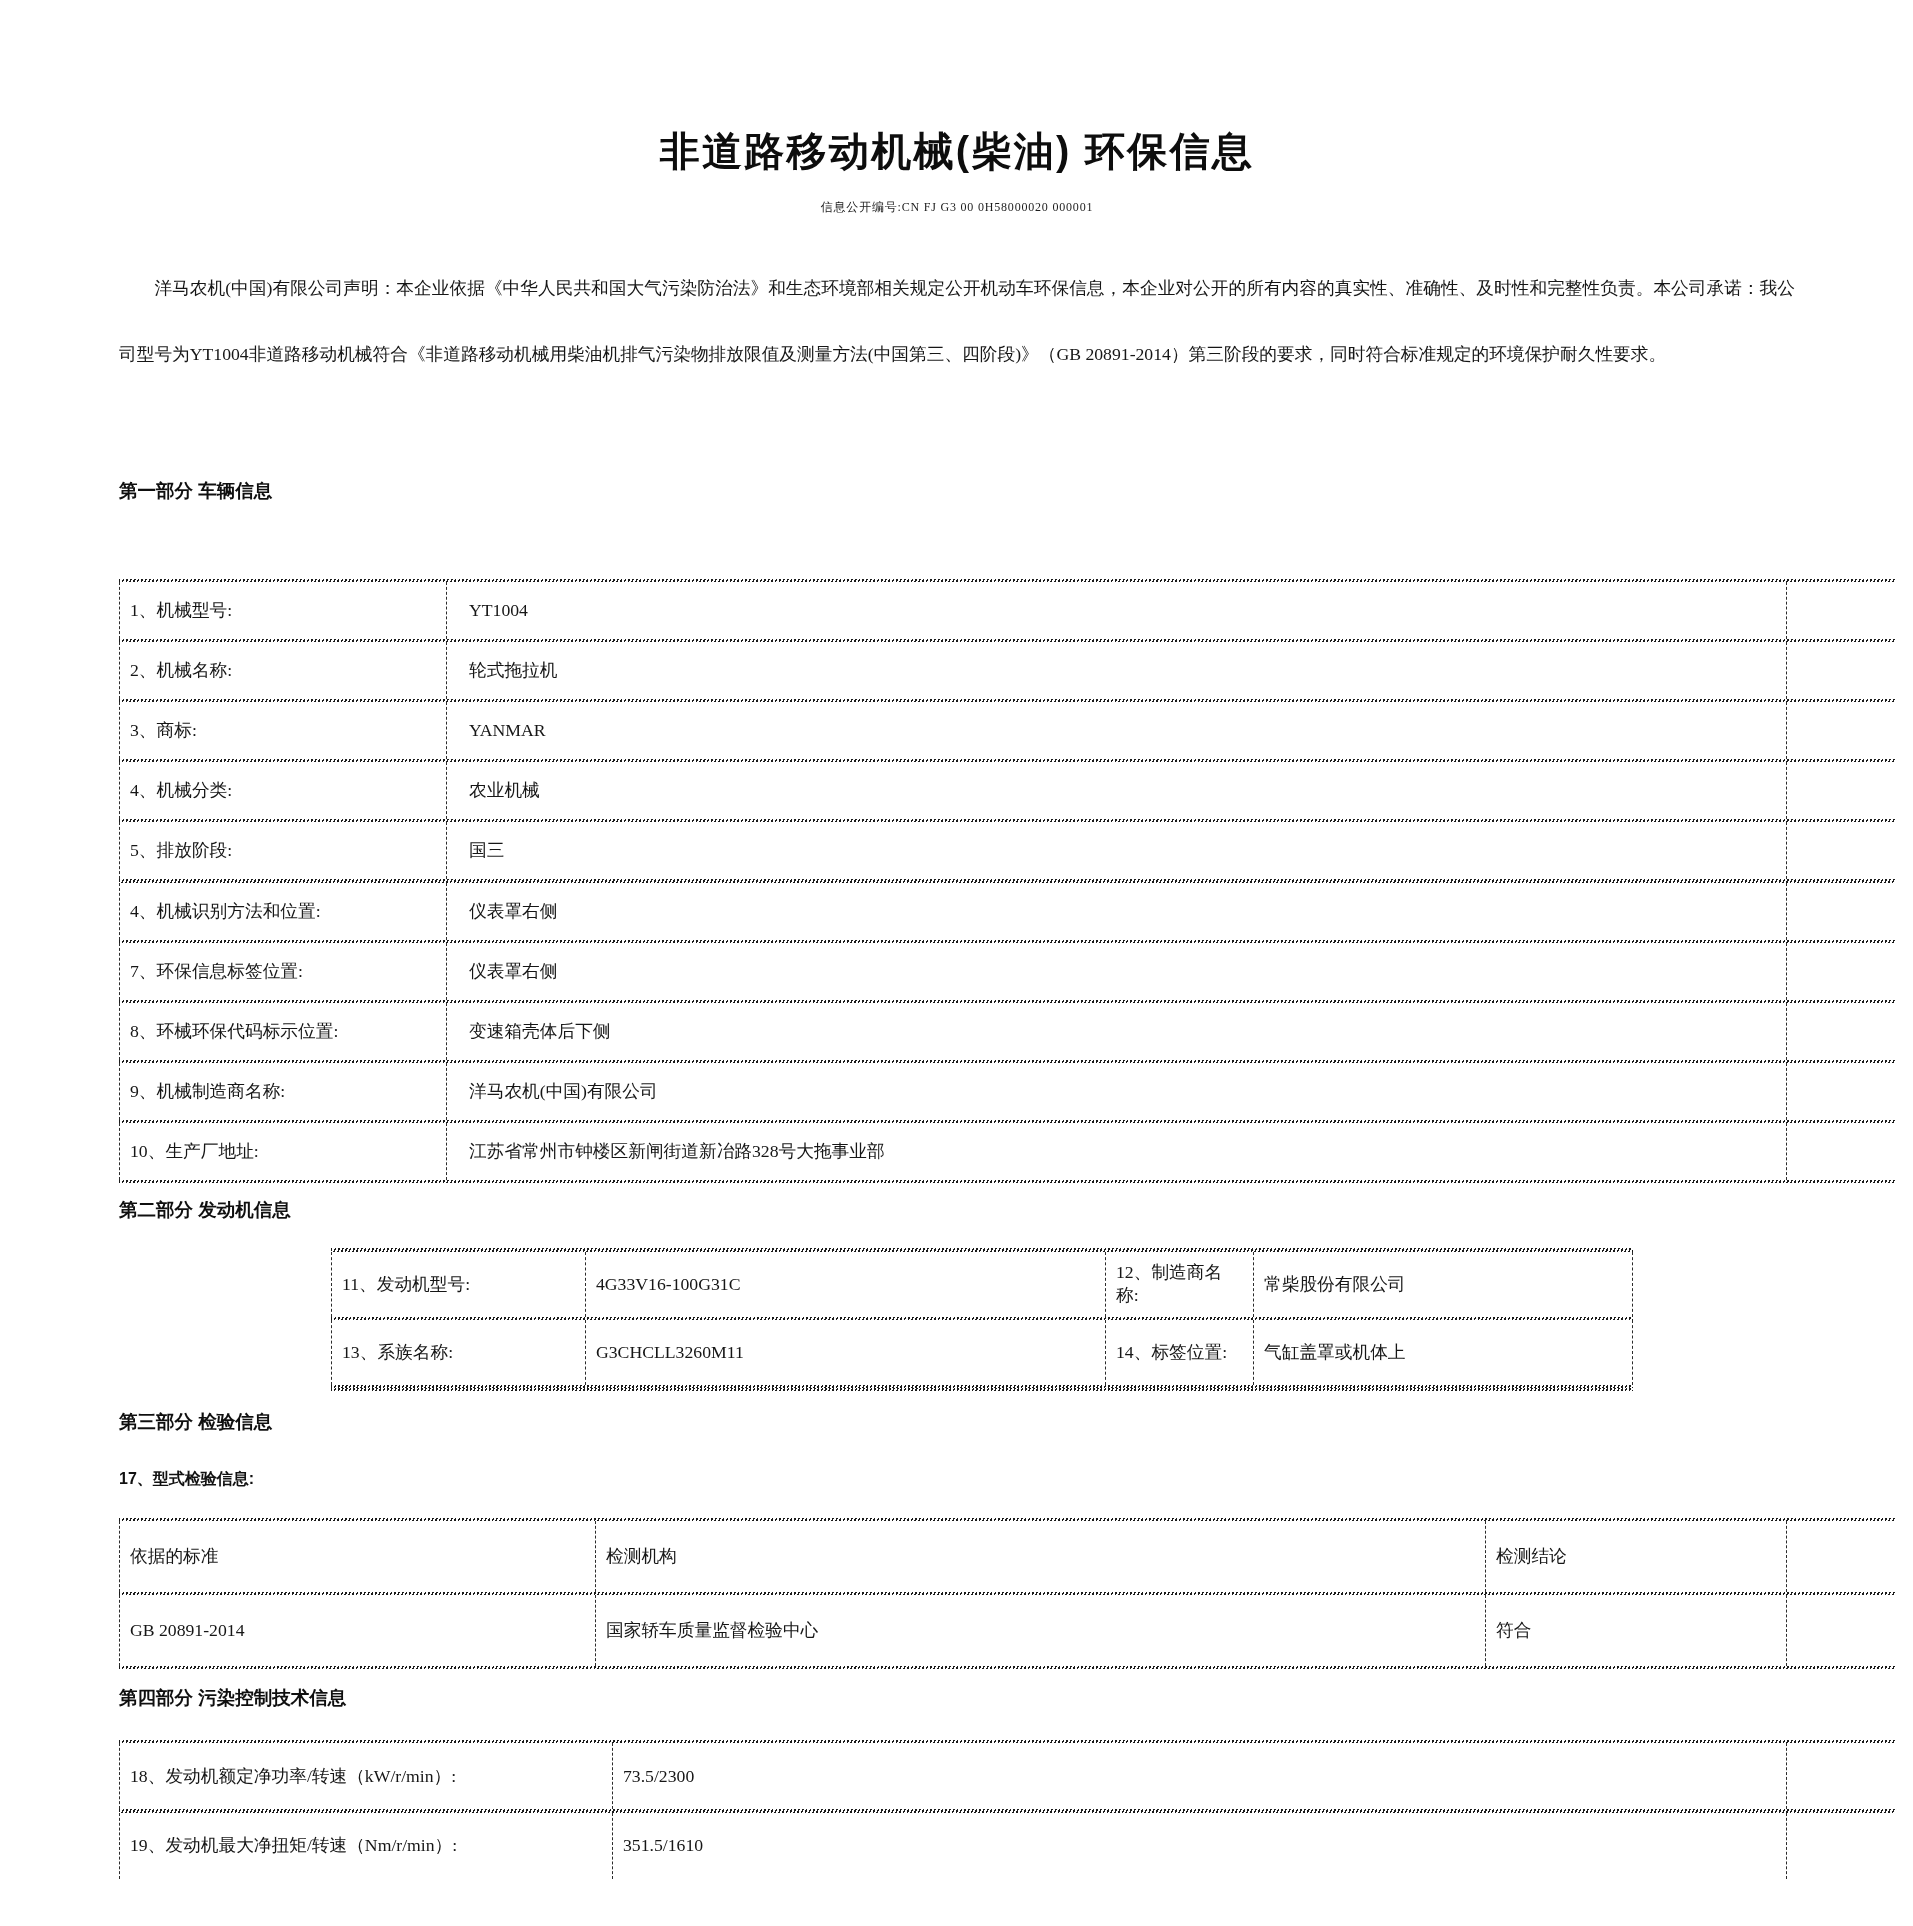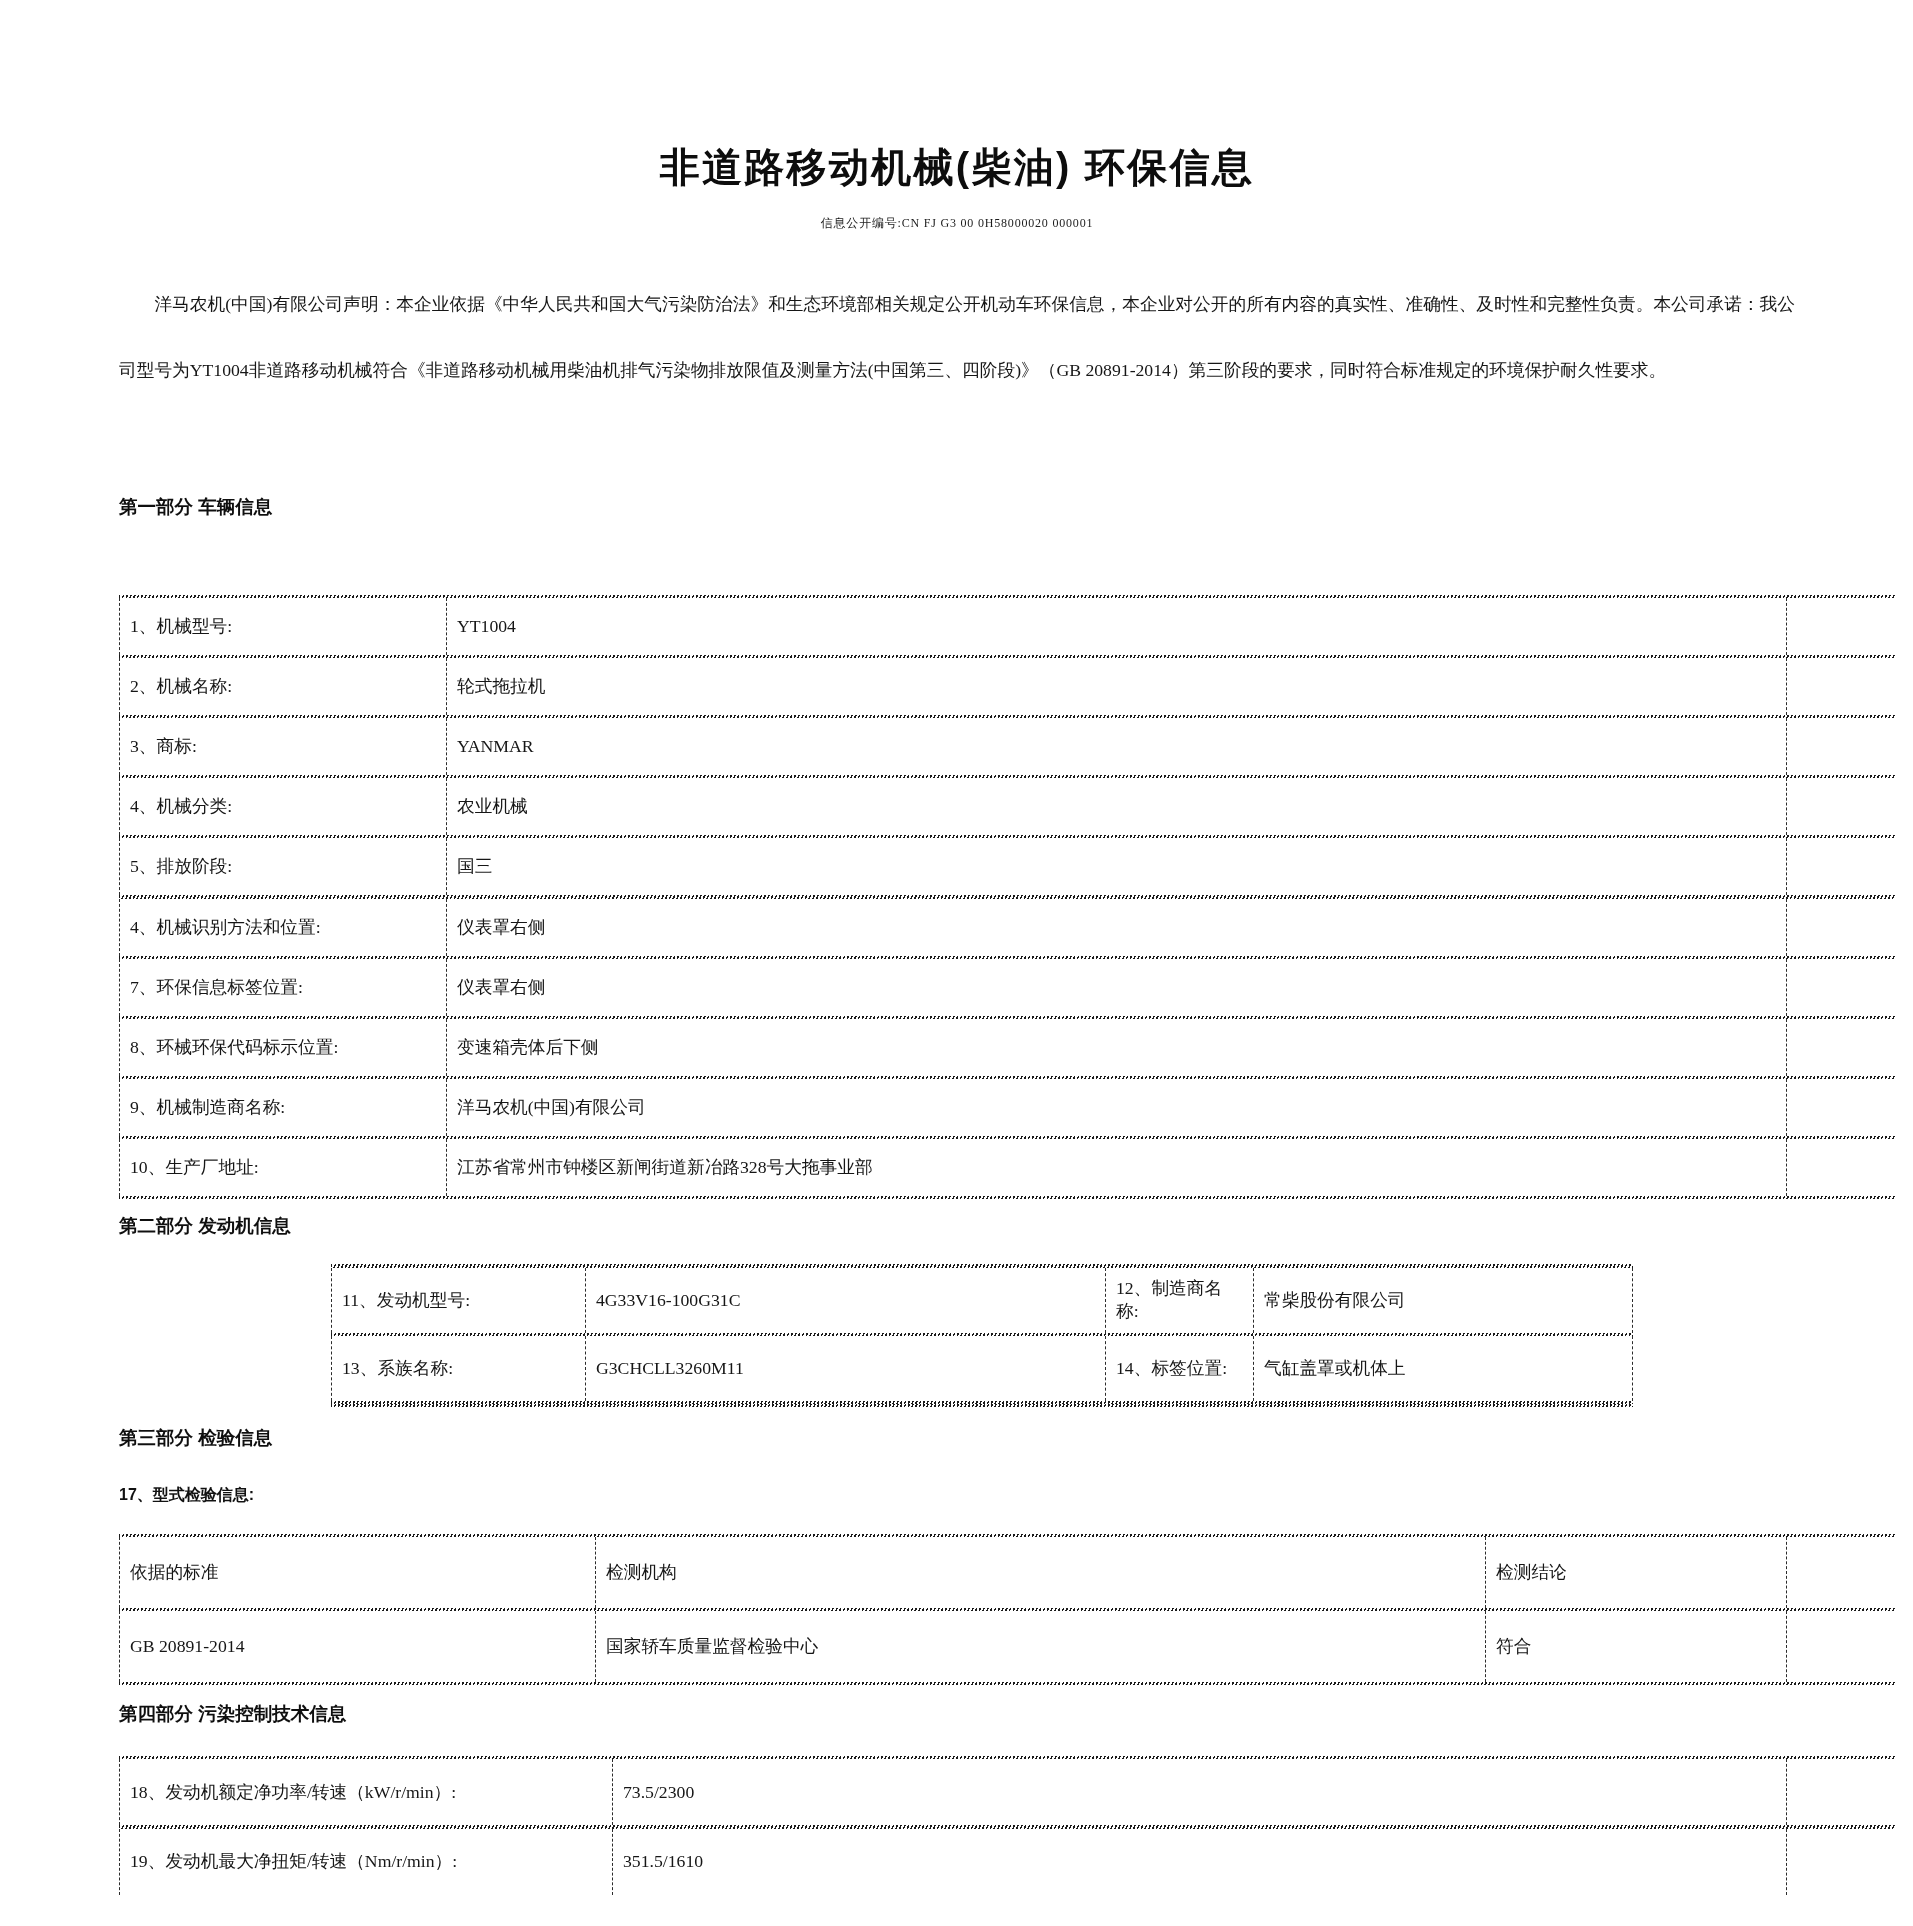--- a/index.html
+++ b/index.html
@@ -1,35 +1,35 @@
 <!DOCTYPE html>
 <html style="font-size:6.2px"><head>
 <meta charset="utf-8">
 <style>
   html,body{margin:0;padding:0;background:#ffffff;}
   body{width:1913px;min-height:2705px;font-family:"Liberation Serif",serif;color:#141414;}
   .page{box-sizing:border-box;width:1913px;min-height:2705px;padding:127px 118px 11.6px 119px;background:#ffffff;}
-  .title{margin:16px;text-align:center;font-family:"Liberation Sans",sans-serif;font-weight:700;font-size:40px;line-height:48px;letter-spacing:2.3px;color:#0d0d0d;}
+  .title{margin:0;text-align:center;font-family:"Liberation Sans",sans-serif;font-weight:700;font-size:40px;line-height:48px;letter-spacing:2.3px;color:#0d0d0d;}
   .docnum{margin-top:24px;text-align:center;font-size:12px;letter-spacing:0.8px;color:#1c1c1c;}
   .decl{margin:39px 0 0 0;font-size:17.7px;line-height:66px;text-align:justify;text-indent:2em;color:#161616;}
   .sec{margin:0;font-family:"Liberation Sans",sans-serif;font-weight:700;font-size:18.5px;line-height:23px;color:#0f0f0f;}
   .sec1{margin-top:92px;}
   .sec2{margin-top:15.4px;}
   .sec3{margin-top:19px;}
   .sec4{margin-top:17.3px;}
   .item17{margin-top:35px;font-family:"Liberation Sans",sans-serif;font-weight:700;font-size:16px;line-height:21px;color:#111;}
   .tbl{width:1668px;}
   .t1{margin-top:77px;}
   .t2{margin-left:212px;margin-top:27px;width:1302px;}
   .t3{margin-top:29px;}
   .t4{margin-top:31px;}
   .hsep{height:3.1px;background:repeating-linear-gradient(112deg,#1a1a1a 0 1.5px,#ffffff 1.5px 3.5px);}
   .ext{margin-right:-108px;}
   .row{display:flex;align-items:stretch;border-left:1.2px dashed #2b2b2b;border-right:1.2px dashed #2b2b2b;background:#fff;}
-  .t1 .row{height:57px;}
+  .t1 .row{height:57px;gap:12px;}
   .t2 .row{height:65px;}
   .t3 .row{height:71px;}
   .t4 .row{height:66px;}
   .cell{box-sizing:border-box;display:flex;align-items:center;padding:0 8.5px 0 10px;font-size:17.7px;line-height:23px;color:#161616;}
   .sepr{border-right:1.2px dashed #2b2b2b;}
   .t1 .lab{width:327px;}
   .t1 .val{flex:1;}
   .t2 .c1{width:254px;font-family:Liberation Serif, serif;}
   .t2 .c2{width:520px;}
   .t2 .c3{width:148px;}

